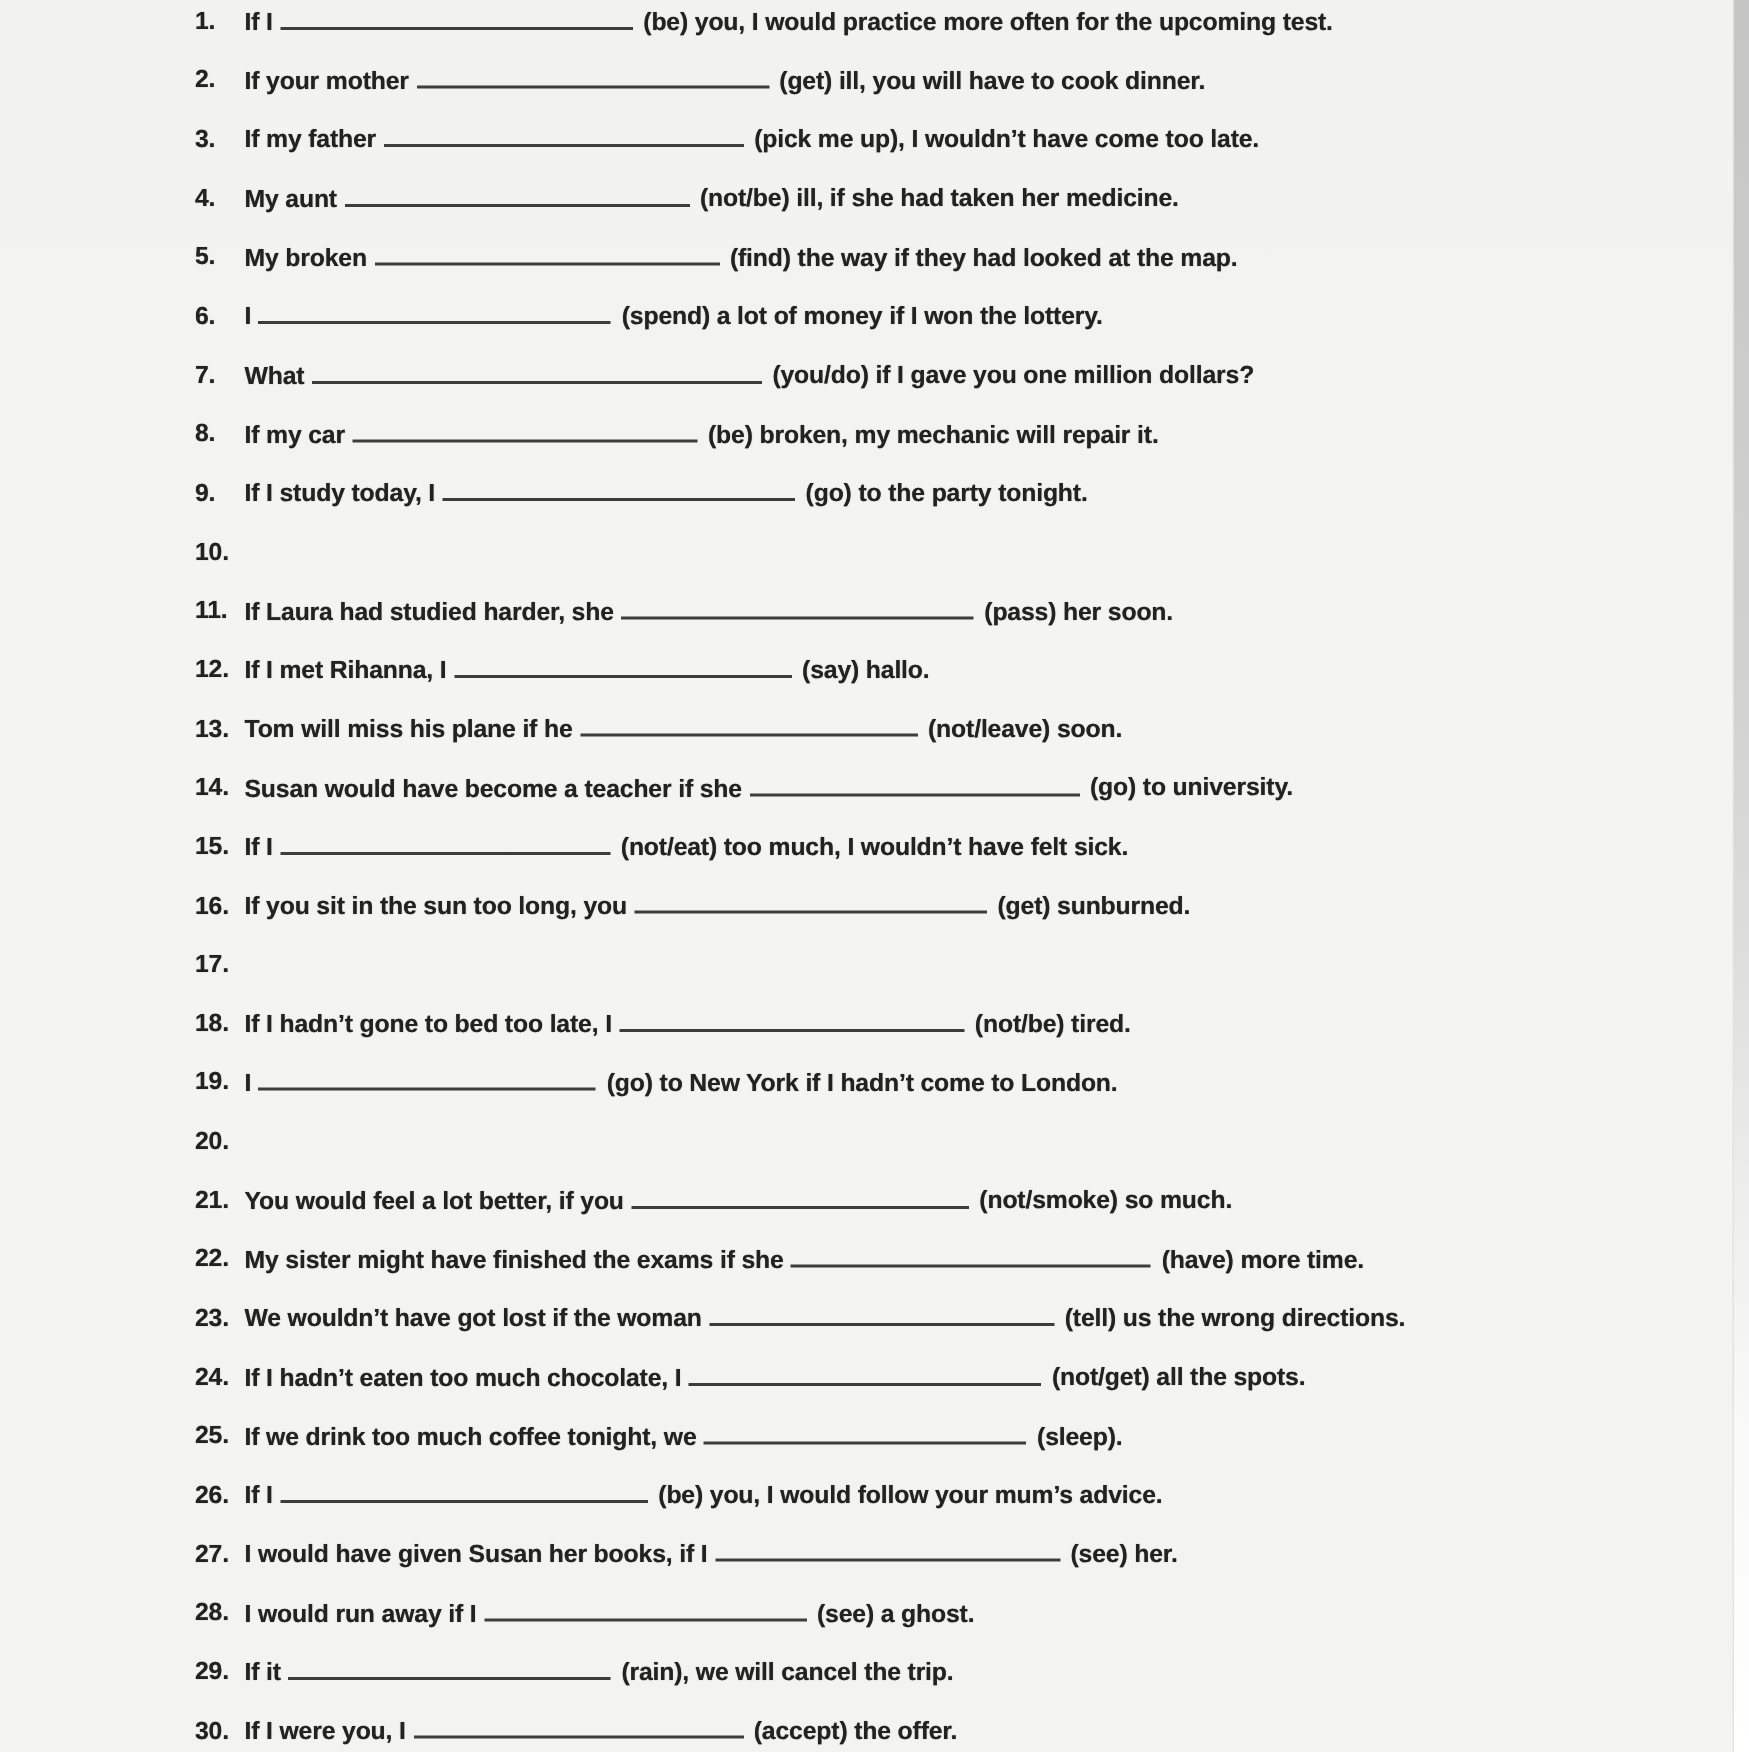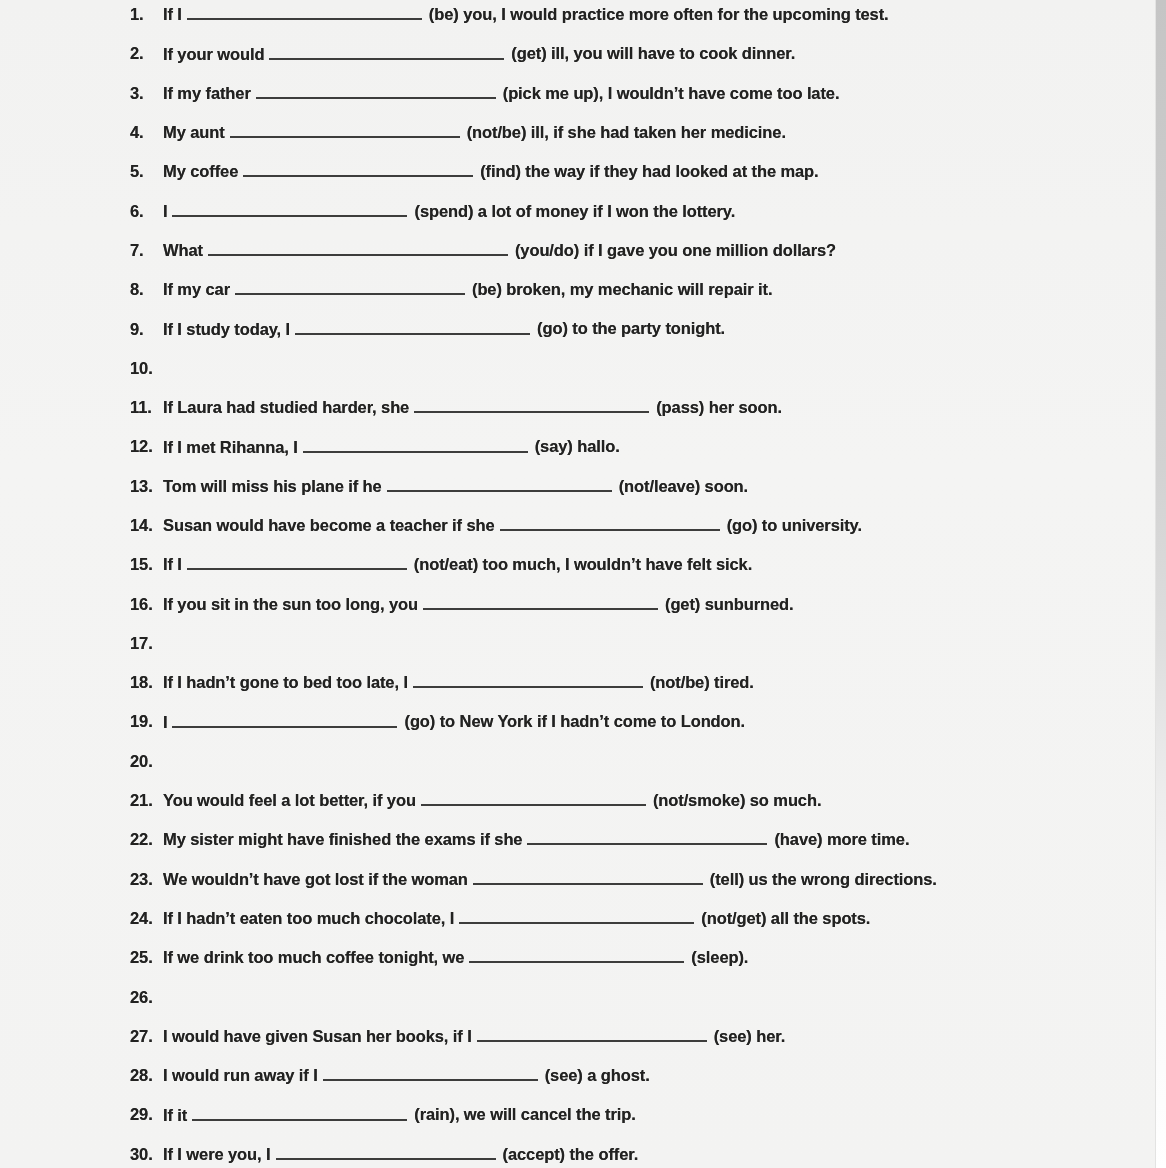--- a/index.html
+++ b/index.html
@@ -80,33 +80,33 @@
 <body>
 
 <div class="page">
   <div class="exercise-list">
       <div class="row">
     <span class="num">1.</span>
     <span class="sentence"><span class="before">If I</span><span class="blank" style="width: 235px;"></span><span class="after">(be) you, I would practice more often for the upcoming test.</span></span>
   </div>
       <div class="row">
     <span class="num">2.</span>
-    <span class="sentence"><span class="before">If your would</span><span class="blank" style="width: 235px;"></span><span class="after">(get) ill, you will have to cook dinner.</span></span>
+    <span class="sentence"><span class="before">If your mother</span><span class="blank" style="width: 235px;"></span><span class="after">(get) ill, you will have to cook dinner.</span></span>
   </div>
       <div class="row">
     <span class="num">3.</span>
     <span class="sentence"><span class="before">If my father</span><span class="blank" style="width: 240px;"></span><span class="after">(pick me up), I wouldn’t have come too late.</span></span>
   </div>
       <div class="row">
     <span class="num">4.</span>
     <span class="sentence"><span class="before">My aunt</span><span class="blank" style="width: 230px;"></span><span class="after">(not/be) ill, if she had taken her medicine.</span></span>
   </div>
       <div class="row">
     <span class="num">5.</span>
-    <span class="sentence"><span class="before">My coffee</span><span class="blank" style="width: 230px;"></span><span class="after">(find) the way if they had looked at the map.</span></span>
+    <span class="sentence"><span class="before">My broken</span><span class="blank" style="width: 230px;"></span><span class="after">(find) the way if they had looked at the map.</span></span>
   </div>
       <div class="row">
     <span class="num">6.</span>
     <span class="sentence"><span class="before">I</span><span class="blank" style="width: 235px;"></span><span class="after">(spend) a lot of money if I won the lottery.</span></span>
   </div>
       <div class="row">
     <span class="num">7.</span>
     <span class="sentence"><span class="before">What</span><span class="blank" style="width: 300px;"></span><span class="after">(you/do) if I gave you one million dollars?</span></span>
   </div>
       <div class="row">
@@ -173,20 +173,21 @@
       <div class="row">
     <span class="num">24.</span>
     <span class="sentence"><span class="before">If I hadn’t eaten too much chocolate, I</span><span class="blank" style="width: 235px;"></span><span class="after">(not/get) all the spots.</span></span>
   </div>
       <div class="row">
     <span class="num">25.</span>
     <span class="sentence"><span class="before">If we drink too much coffee tonight, we</span><span class="blank" style="width: 215px;"></span><span class="after">(sleep).</span></span>
   </div>
       <div class="row">
     <span class="num">26.</span>
+    <span class="sentence"><span class="before">If I</span><span class="blank" style="width: 245px;"></span><span class="after">(be) you, I would follow your mum’s advice.</span></span>
   </div>
       <div class="row">
     <span class="num">27.</span>
     <span class="sentence"><span class="before">I would have given Susan her books, if I</span><span class="blank" style="width: 230px;"></span><span class="after">(see) her.</span></span>
   </div>
       <div class="row">
     <span class="num">28.</span>
     <span class="sentence"><span class="before">I would run away if I</span><span class="blank" style="width: 215px;"></span><span class="after">(see) a ghost.</span></span>
   </div>
       <div class="row">

